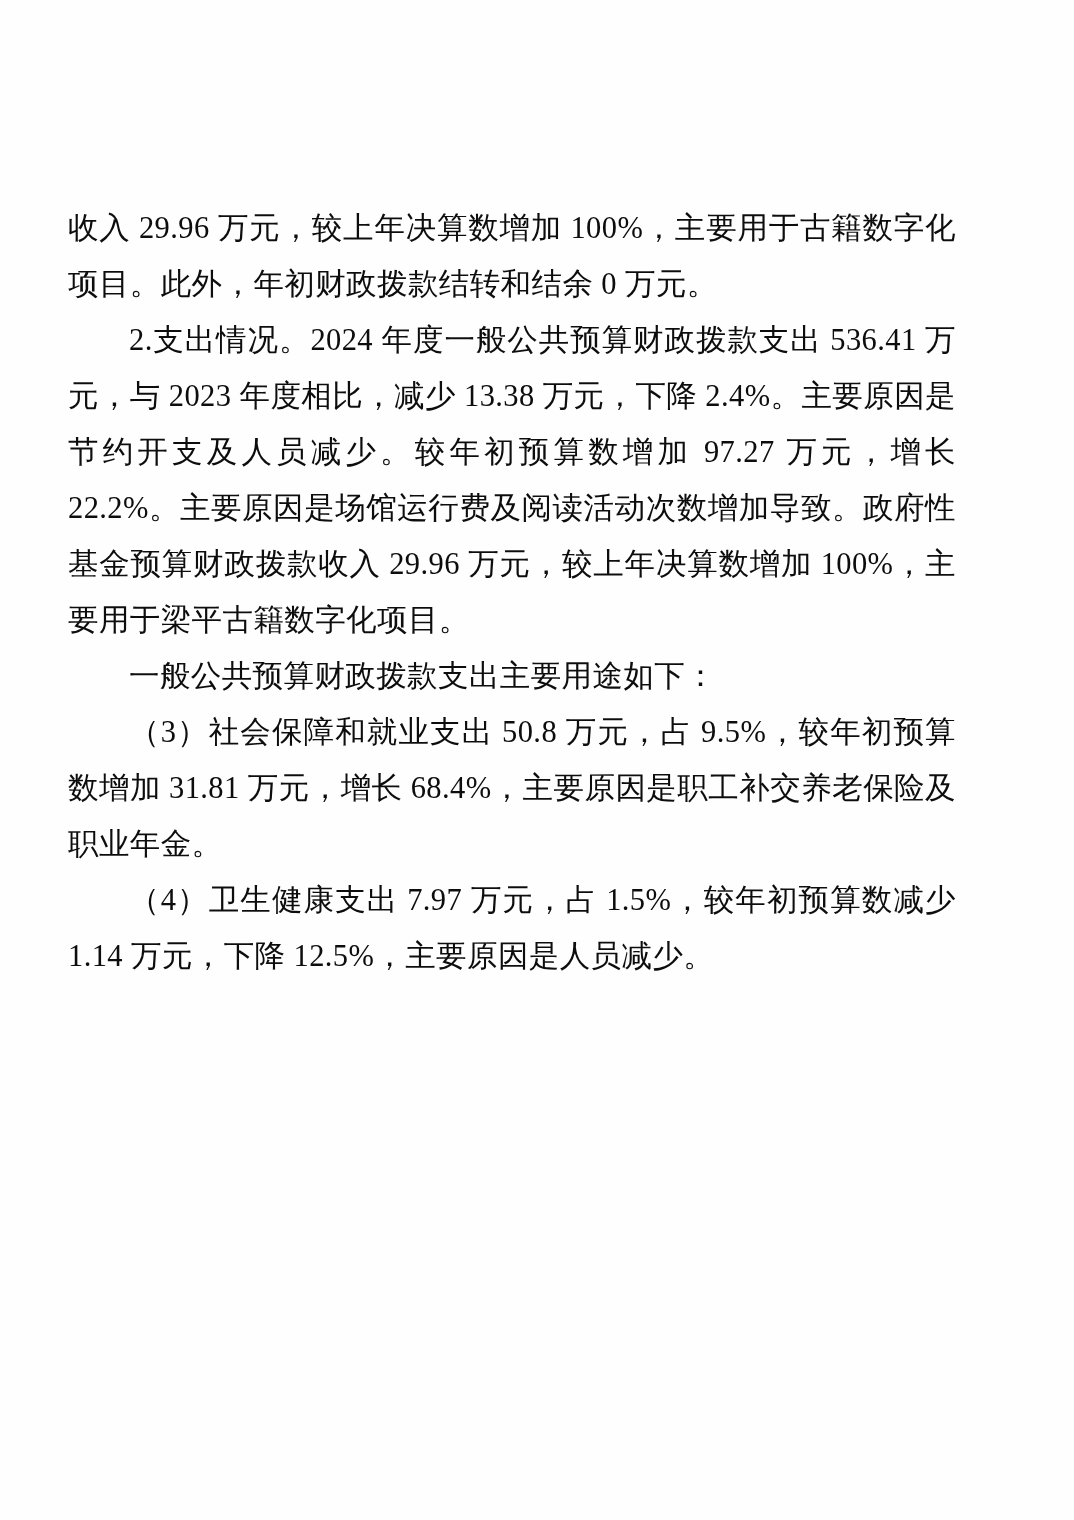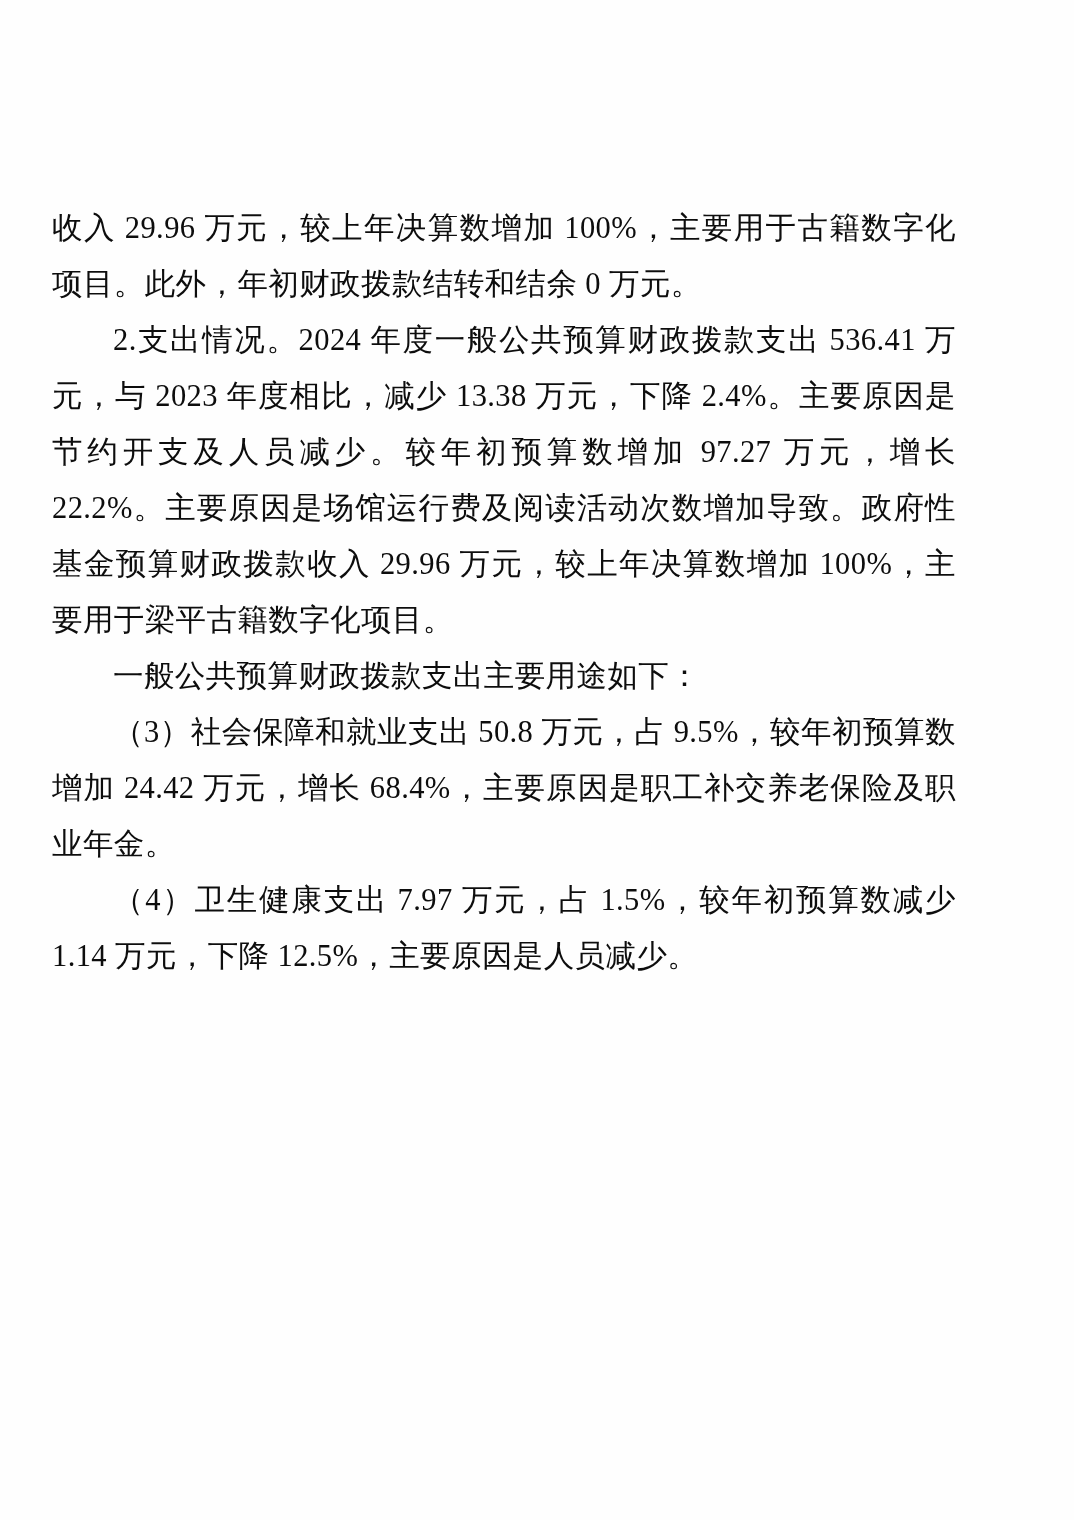--- a/index.html
+++ b/index.html
@@ -11,21 +11,21 @@
     width: 1074px;
     height: 1520px;
     font-family: "Liberation Serif", "DejaVu Serif", serif;
     color: #0d0d0d;
   }
   .page {
     position: relative;
     width: 1074px;
     height: 1520px;
     box-sizing: border-box;
-    padding: 200px 118px 60px 52px;
+    padding: 200px 118px 60px 68px;
     background: #fefefe;
   }
   .doc-body {
     font-size: 30.5px;
     line-height: 56px;
     text-align: justify;
     text-justify: inter-ideograph;
     letter-spacing: 0.4px;
   }
   p {
@@ -46,19 +46,19 @@
   <div class="doc-body">
 
     <p class="noindent">收入 29.96 万元，较上年决算数增加 100%，主要用于古籍数字化项目。此外，年初财政拨款结转和结余 0 万元。</p>
 
     <p><span class="bold-head">2.支出情况。</span><span>2024 年度一般公共预算财政拨款支出 536.41 万元，与 2023 年度相比，减少 13.38 万元，下降 2.4%。主要原因是节约开支及人员减少。较年初预算数增加 97.27 万元，增长 22.2%。主要原因是场馆运行费及阅读活动次数增加导致。政府性基金预算财政拨款收入 29.96 万元，较上年决算数增加 100%，主要用于梁平古籍数字化项目。</span></p>
 
     <p>一般公共预算财政拨款支出主要用途如下：</p>
 
 
 
-    <p>（3）社会保障和就业支出 50.8 万元，占 9.5%，较年初预算数增加 24.42 万元，增长 68.4%，主要原因是职工补交养老保险及职业年金。</p>
+    <p>（3）社会保障和就业支出 50.8 万元，占 9.5%，较年初预算数增加 31.81 万元，增长 68.4%，主要原因是职工补交养老保险及职业年金。</p>
 
     <p>（4）卫生健康支出 7.97 万元，占 1.5%，较年初预算数减少 1.14 万元，下降 12.5%，主要原因是人员减少。</p>
 
 
   </div>
 </div>
 
 </body></html>

